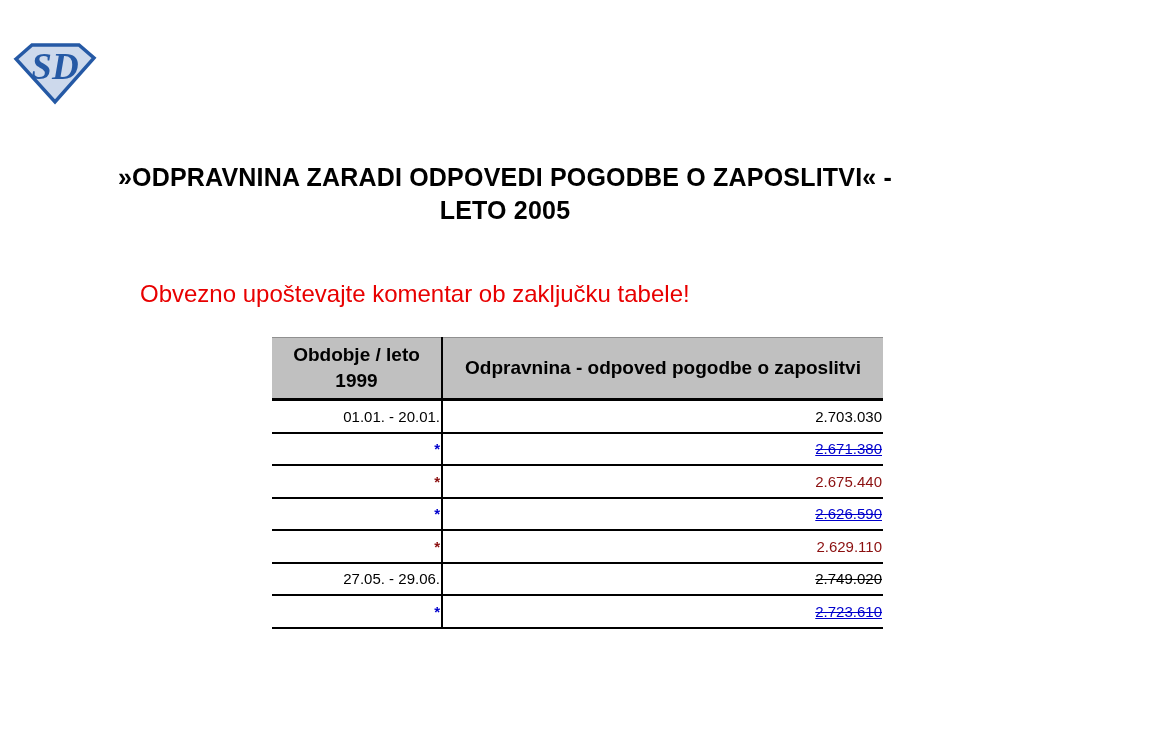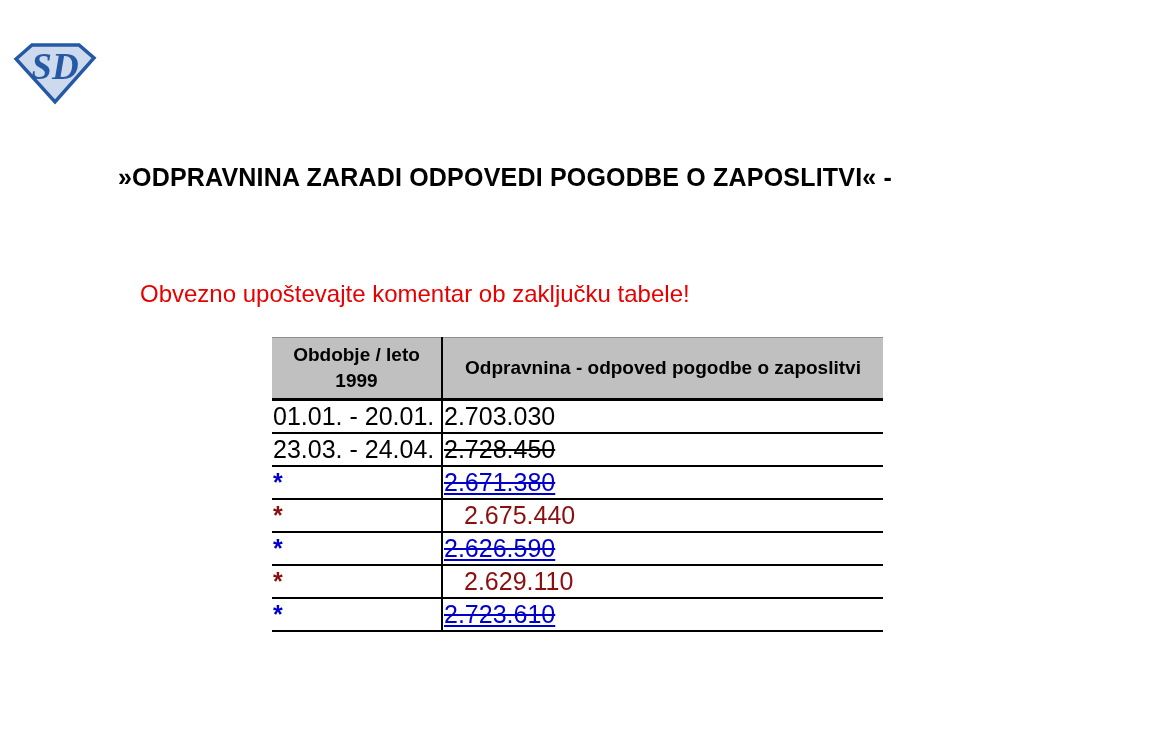--- a/index.html
+++ b/index.html
@@ -19,21 +19,21 @@
     border-collapse:collapse;table-layout:fixed;
   }
   .tbl th{
     background:var(--header-bg,#c0c0c0);
     font-size:19px;font-weight:bold;text-align:center;vertical-align:middle;
     height:60px;line-height:26px;padding:0 8px;
     border-bottom:3px solid #000;border-top:1px solid #909090;
   }
   .tbl th + th, .tbl td + td{border-left:2px solid #000;}
   .tbl td{
-    height:28.5px;font-size:25px;text-align:left;vertical-align:middle;
+    height:28.5px;font-size:15px;text-align:right;vertical-align:middle;
     border-bottom:2px solid #000;white-space:nowrap;overflow:hidden;
   }
   td.value.struck{text-decoration:line-through;}
   td.value.link-struck{
     color:var(--link-blue,#0000cc);
     text-decoration:underline line-through;cursor:pointer;
   }
   td.value.corrected{color:var(--dark-red,#8b0f0f);padding-left:21px;}
   td.period.link-struck{color:var(--link-blue,#0000cc);font-weight:bold;}
   td.period.corrected{color:var(--dark-red,#8b0f0f);font-weight:bold;}
@@ -41,20 +41,21 @@
 </head>
 <body>
 
 <svg class="logo" viewBox="0 0 86 66">
   <path d="M4 19 L20 5 L67 5 L82 18 L43 62 Z" fill="var(--logo-fill,#cdd9ec)" stroke="var(--logo-blue,#2559a5)" stroke-width="3.5" stroke-linejoin="miter"></path>
   <text x="43" y="39" text-anchor="middle" font-size="37" fill="var(--logo-blue,#2559a5)">SD</text>
 </svg>
 
 <div class="title">
   <div>»ODPRAVNINA ZARADI ODPOVEDI POGODBE O ZAPOSLITVI« -</div>
+  <div>LETO 2005</div>
 </div>
 
 <div class="notice">Obvezno upoštevajte komentar ob zaključku tabele!</div>
 
 <table class="tbl">
   <colgroup>
       <col style="width:170px">
       <col style="width:441px">
     </colgroup>
   <thead>
@@ -62,37 +63,37 @@
       <th>Obdobje / leto 1999</th>
       <th>Odpravnina - odpoved pogodbe o zaposlitvi</th>
     </tr>
   </thead>
   <tbody>
       <tr>
         <td class="period normal">01.01. - 20.01.</td>
         <td class="value normal">2.703.030</td>
       </tr>
       <tr>
-        <td class="period struck">23.03. - 24.04.</td>
-        <td class="value struck">2.728.450</td>
-      </tr>
-      <tr>
         <td class="period link-struck">*</td>
         <td class="value link-struck">2.671.380</td>
       </tr>
       <tr>
         <td class="period corrected">*</td>
         <td class="value corrected">2.675.440</td>
       </tr>
       <tr>
         <td class="period link-struck">*</td>
         <td class="value link-struck">2.626.590</td>
       </tr>
       <tr>
         <td class="period corrected">*</td>
         <td class="value corrected">2.629.110</td>
       </tr>
       <tr>
+        <td class="period struck">27.05. - 29.06.</td>
+        <td class="value struck">2.749.020</td>
+      </tr>
+      <tr>
         <td class="period link-struck">*</td>
         <td class="value link-struck">2.723.610</td>
       </tr>
     </tbody>
 </table>
 
 </body></html>

